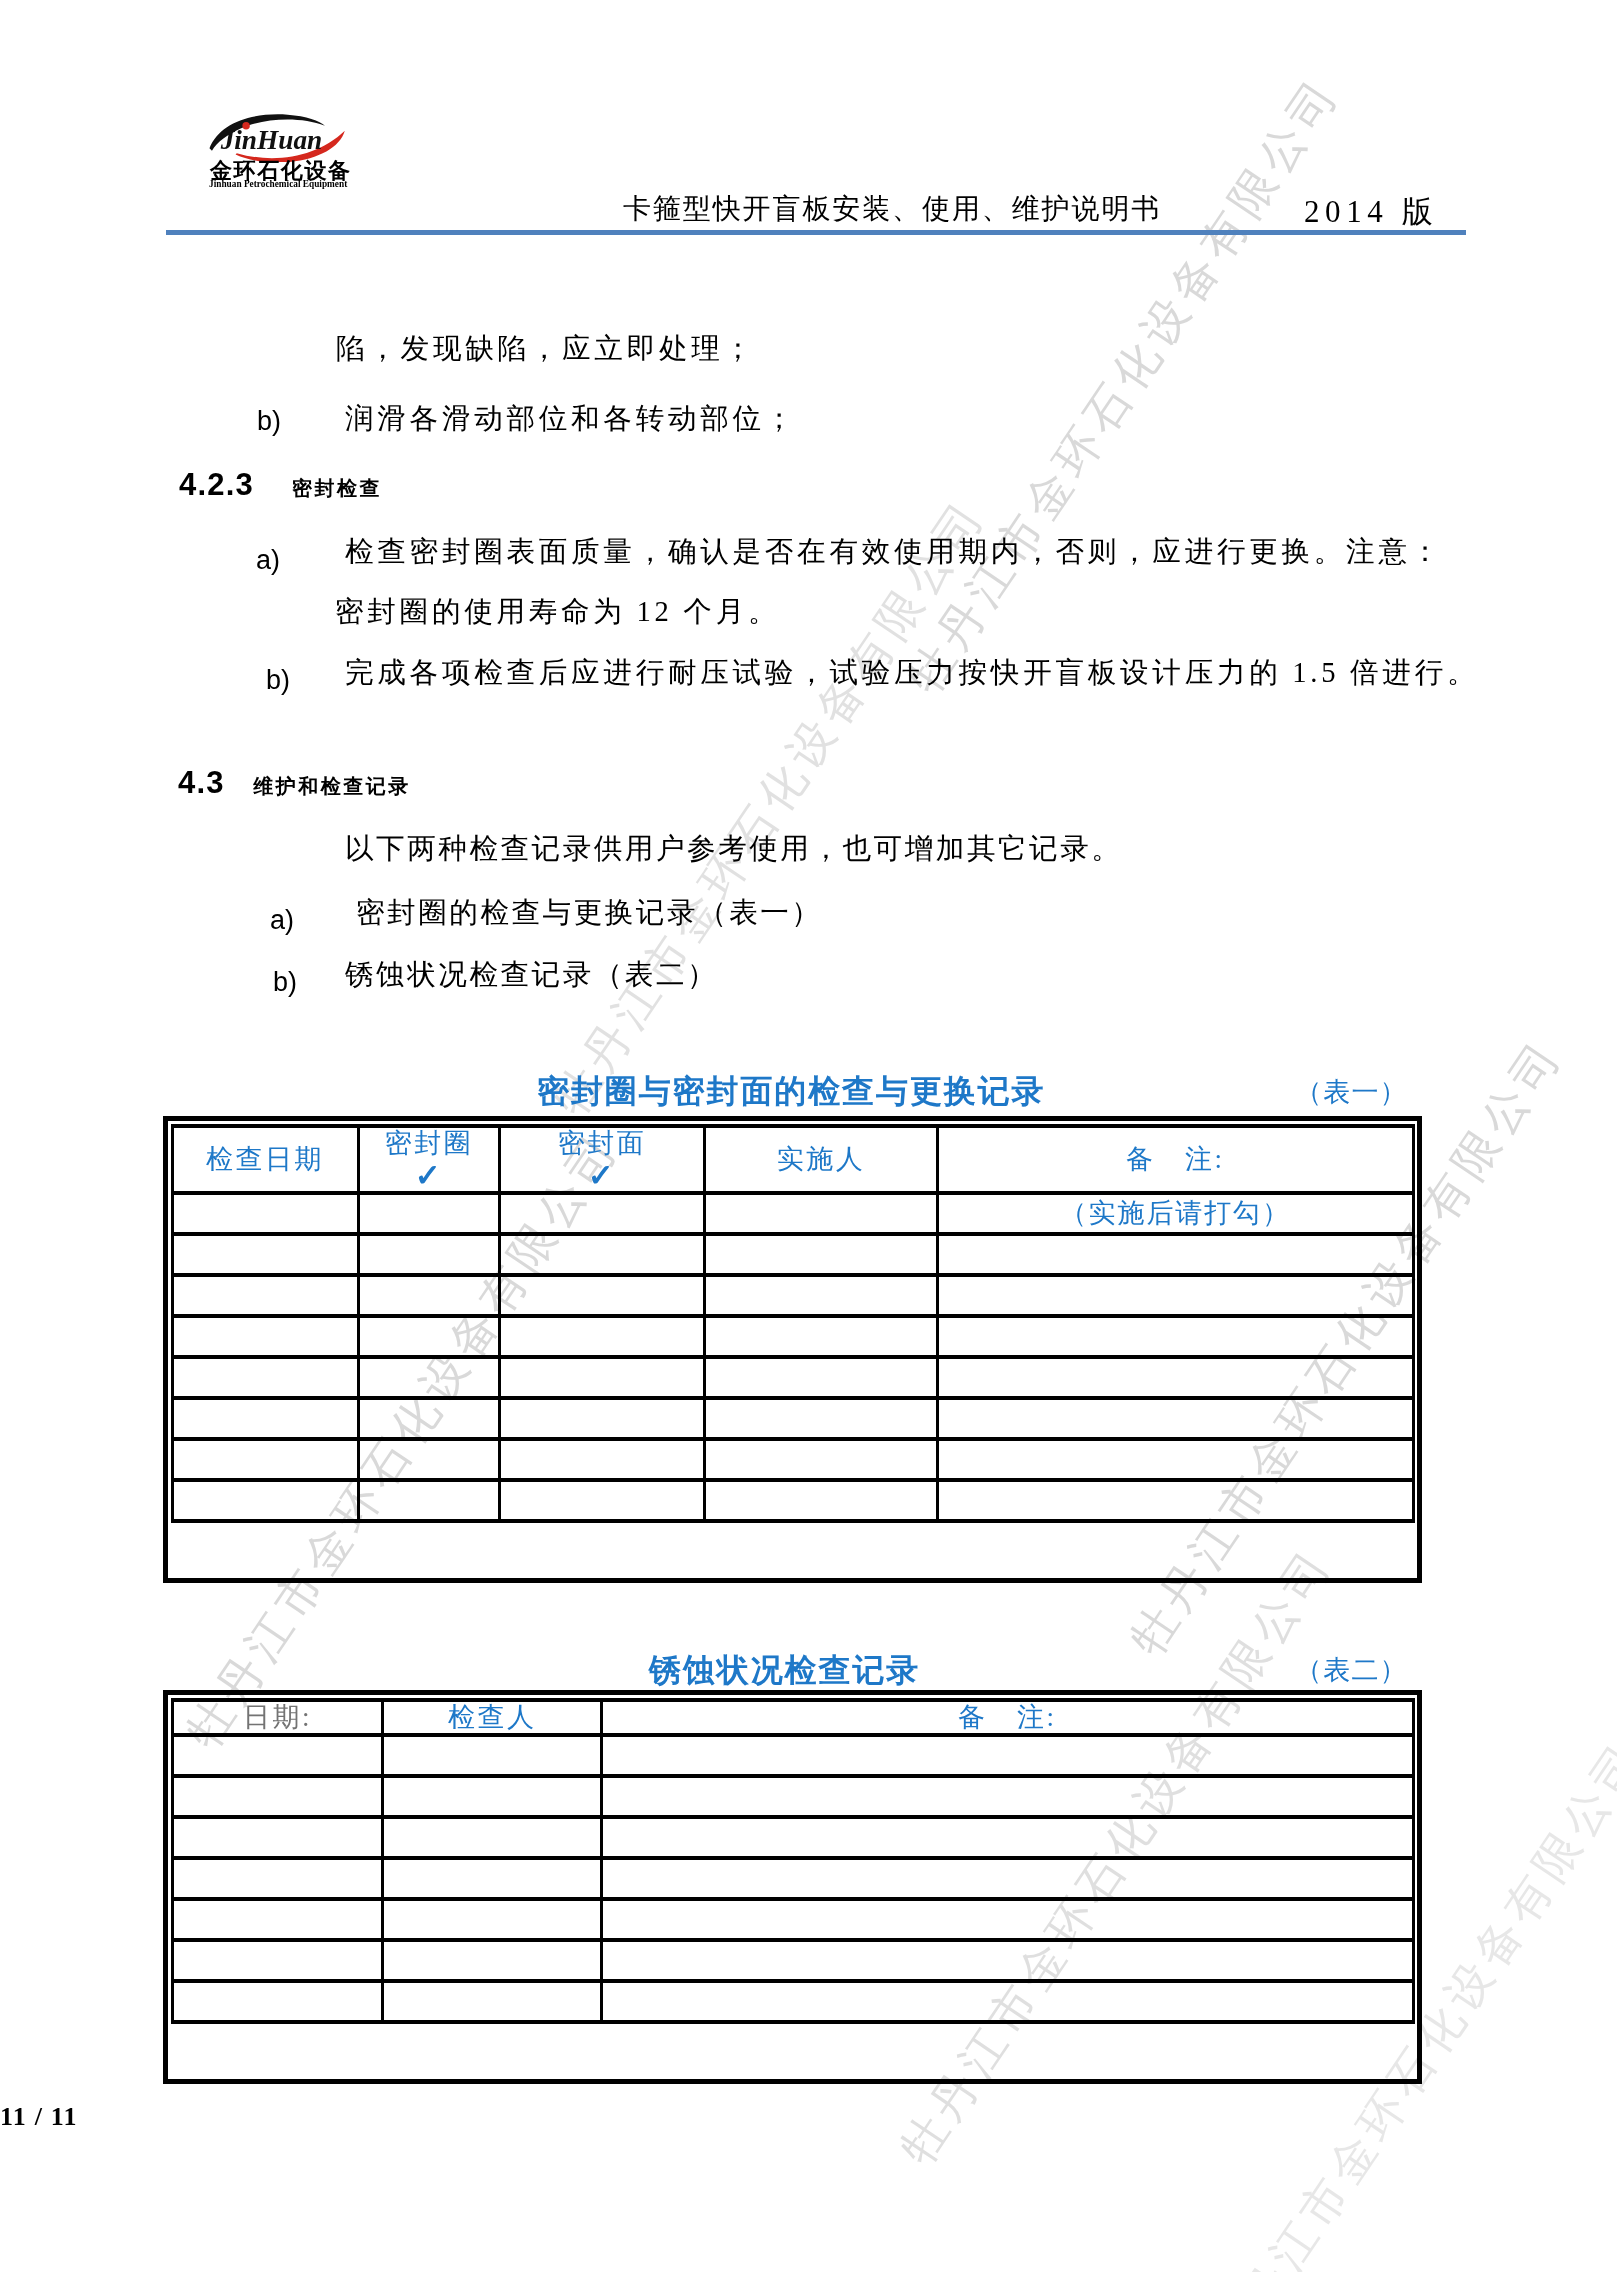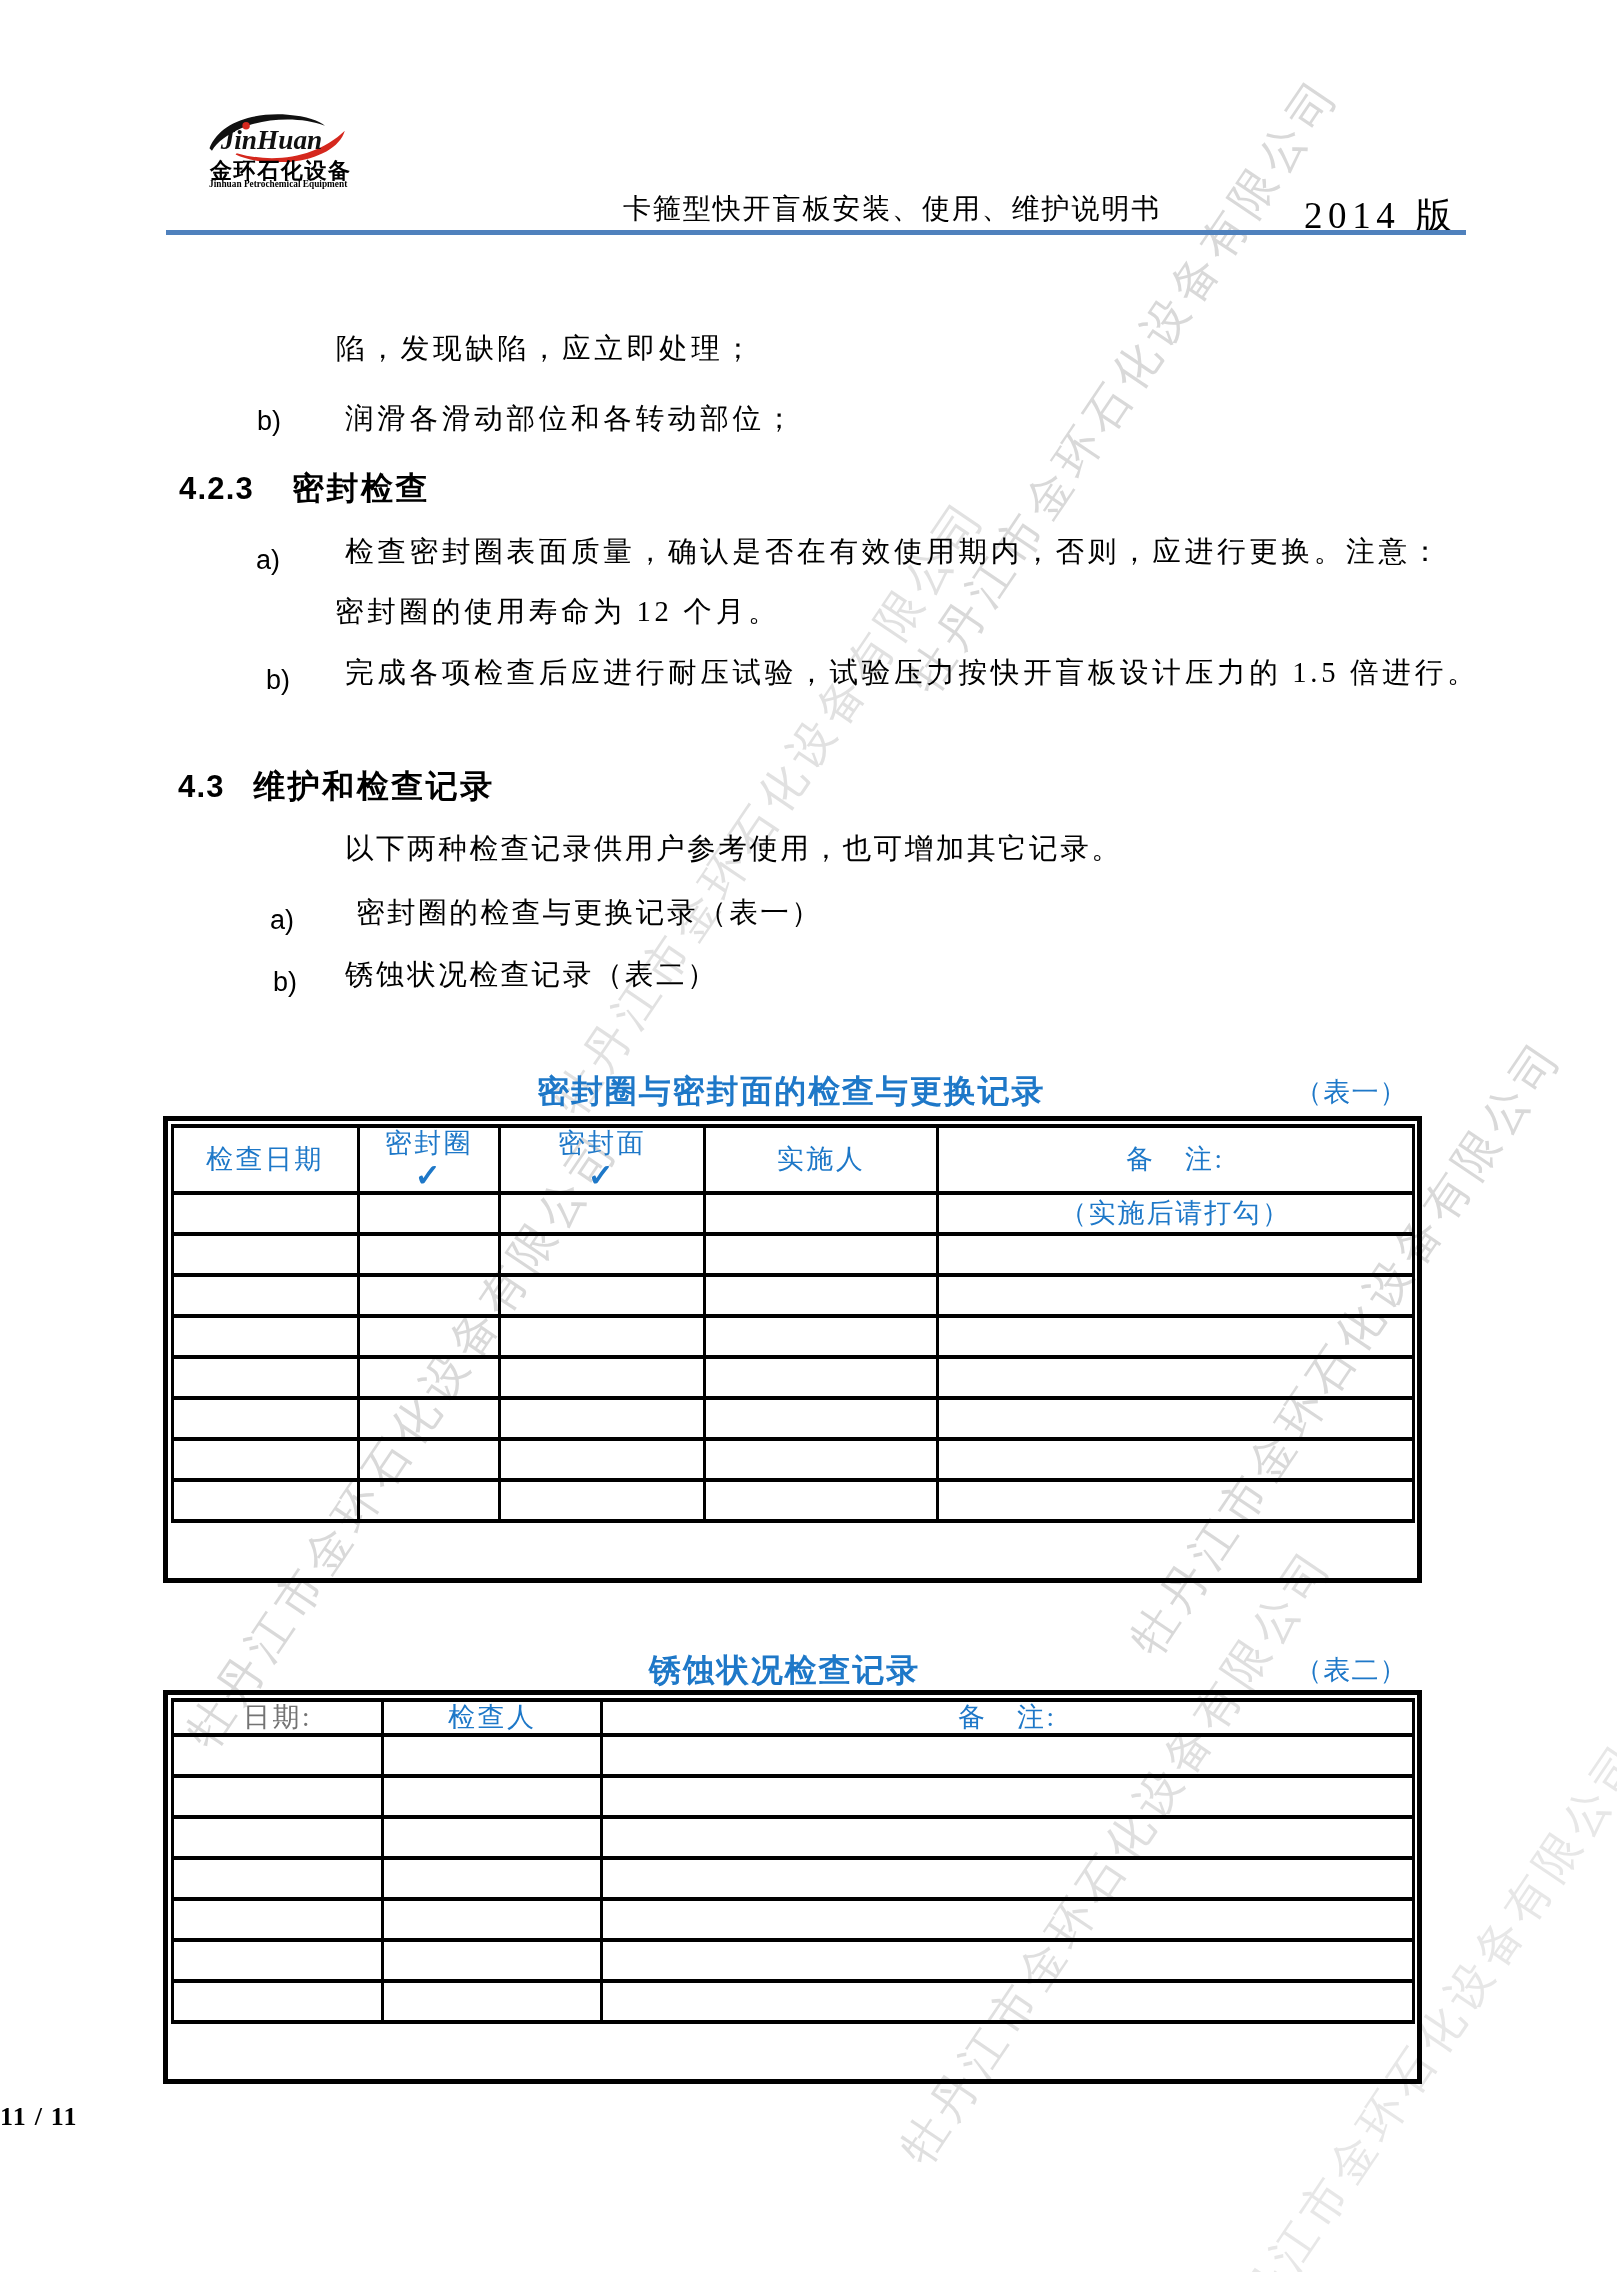--- a/index.html
+++ b/index.html
@@ -30,35 +30,35 @@
   .logo-en{
     position:absolute; left:209px; top:179px; width:149px; z-index:2;
     font-weight:bold; font-size:9.3px; letter-spacing:0px; white-space:nowrap;
   }
   .doc-title{
     position:absolute; left:623px; top:190px; z-index:2;
     font-size:28px; letter-spacing:1.9px; white-space:nowrap;
   }
   .doc-edition{
     position:absolute; left:1304px; top:191px; z-index:2;
-    font-size:37px; letter-spacing:5.6px; white-space:nowrap;
+    font-size:31px; letter-spacing:5.6px; white-space:nowrap;
   }
   .header-rule{
     position:absolute; left:166px; top:230px; width:1300px; height:5px;
     z-index:2;
   }
   
   .tline{position:absolute; z-index:2; font-size:28.6px; letter-spacing:3.7px; white-space:nowrap; line-height:1.2;}
   .lbl{font-family:"Liberation Sans","DejaVu Sans",sans-serif; letter-spacing:0; font-size:27px;}
   .heading{
     position:absolute; z-index:2; white-space:nowrap;
     font-family:"Liberation Sans","DejaVu Sans",sans-serif; font-weight:bold; font-size:31px;
   }
   .heading .hnum{letter-spacing:1.2px;}
-  .heading .htxt{margin-left:38px; letter-spacing:2.5px; font-size:32px;}
+  .heading .htxt{margin-left:38px; letter-spacing:2.5px; font-size:20px;}
   .h43 .htxt{margin-left:28.6px;}
   
   .tbl-title{
     position:absolute; z-index:2; white-space:nowrap; font-weight:bold; font-size:32px;
     font-family:"Liberation Sans","DejaVu Sans",sans-serif; letter-spacing:1.9px;
   }
   .tbl-tag{position:absolute; z-index:2; white-space:nowrap; font-size:27px; letter-spacing:1.2px;}
   .tframe{
     position:absolute; left:163px; width:1259px; z-index:2;
     border:5px solid #000; padding:2.5px; box-sizing:border-box; background:transparent;

